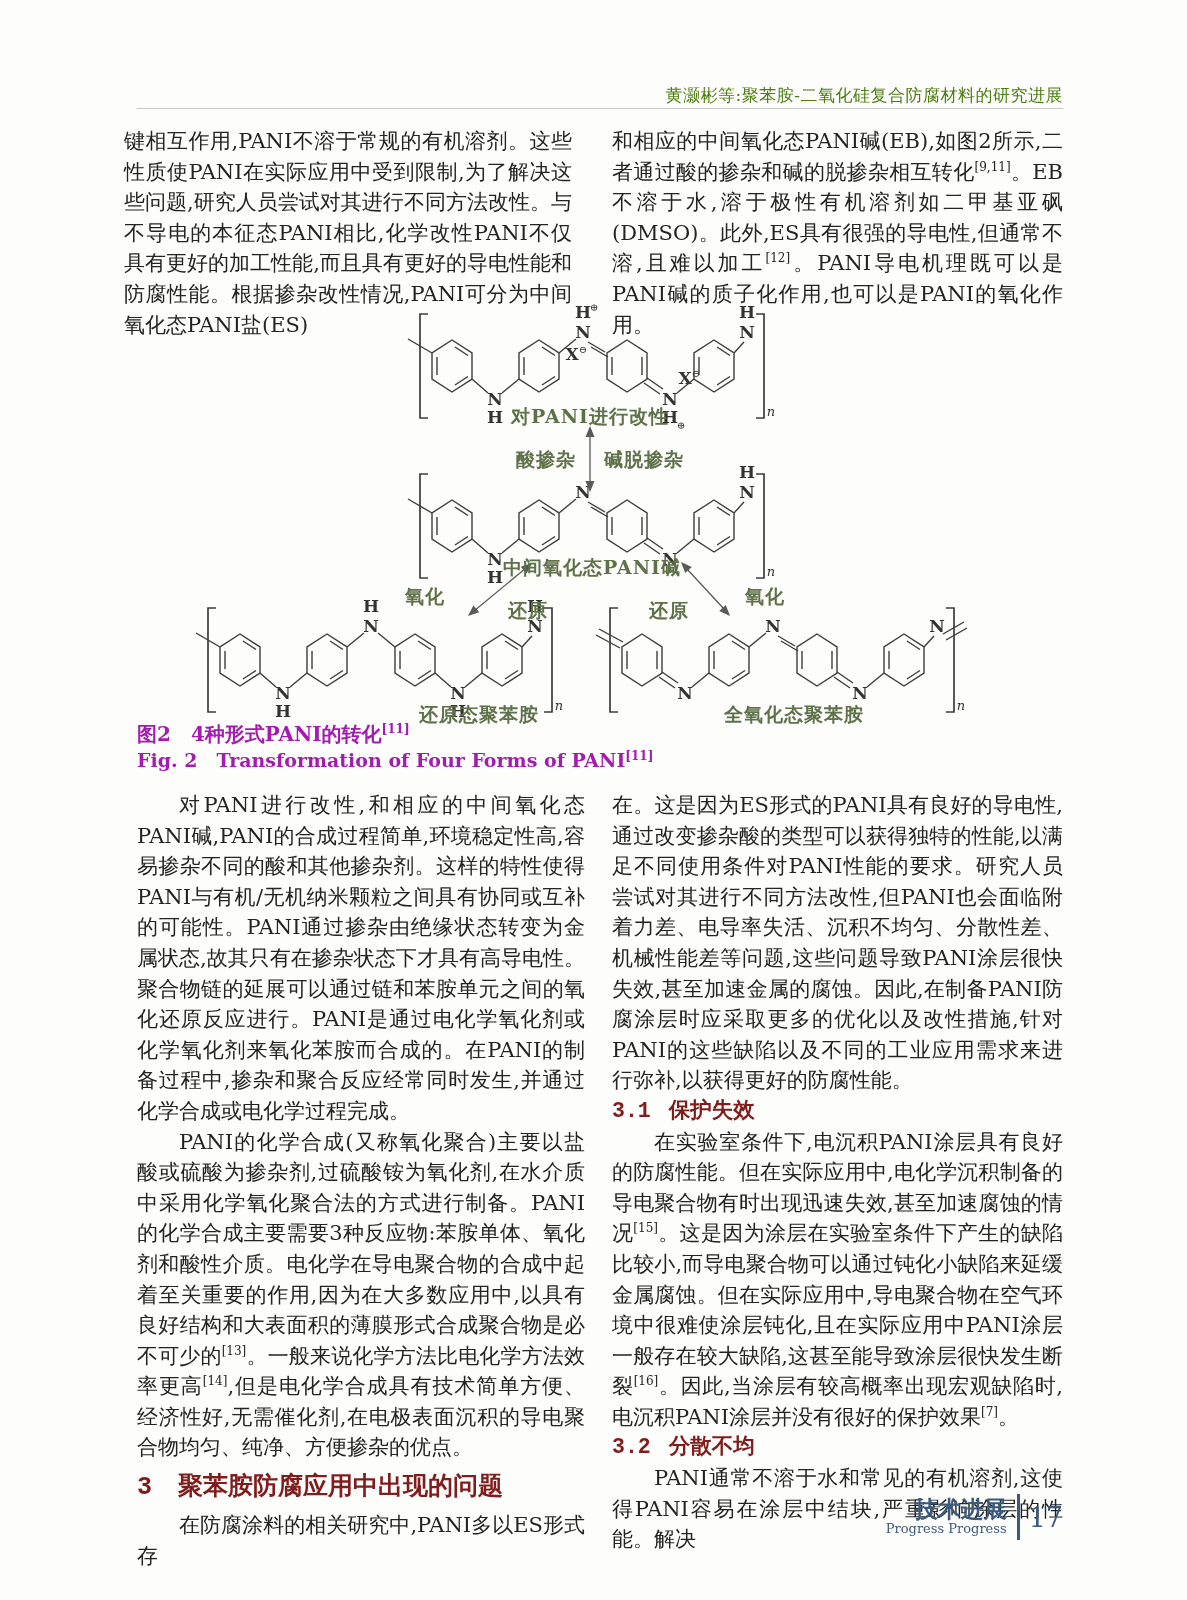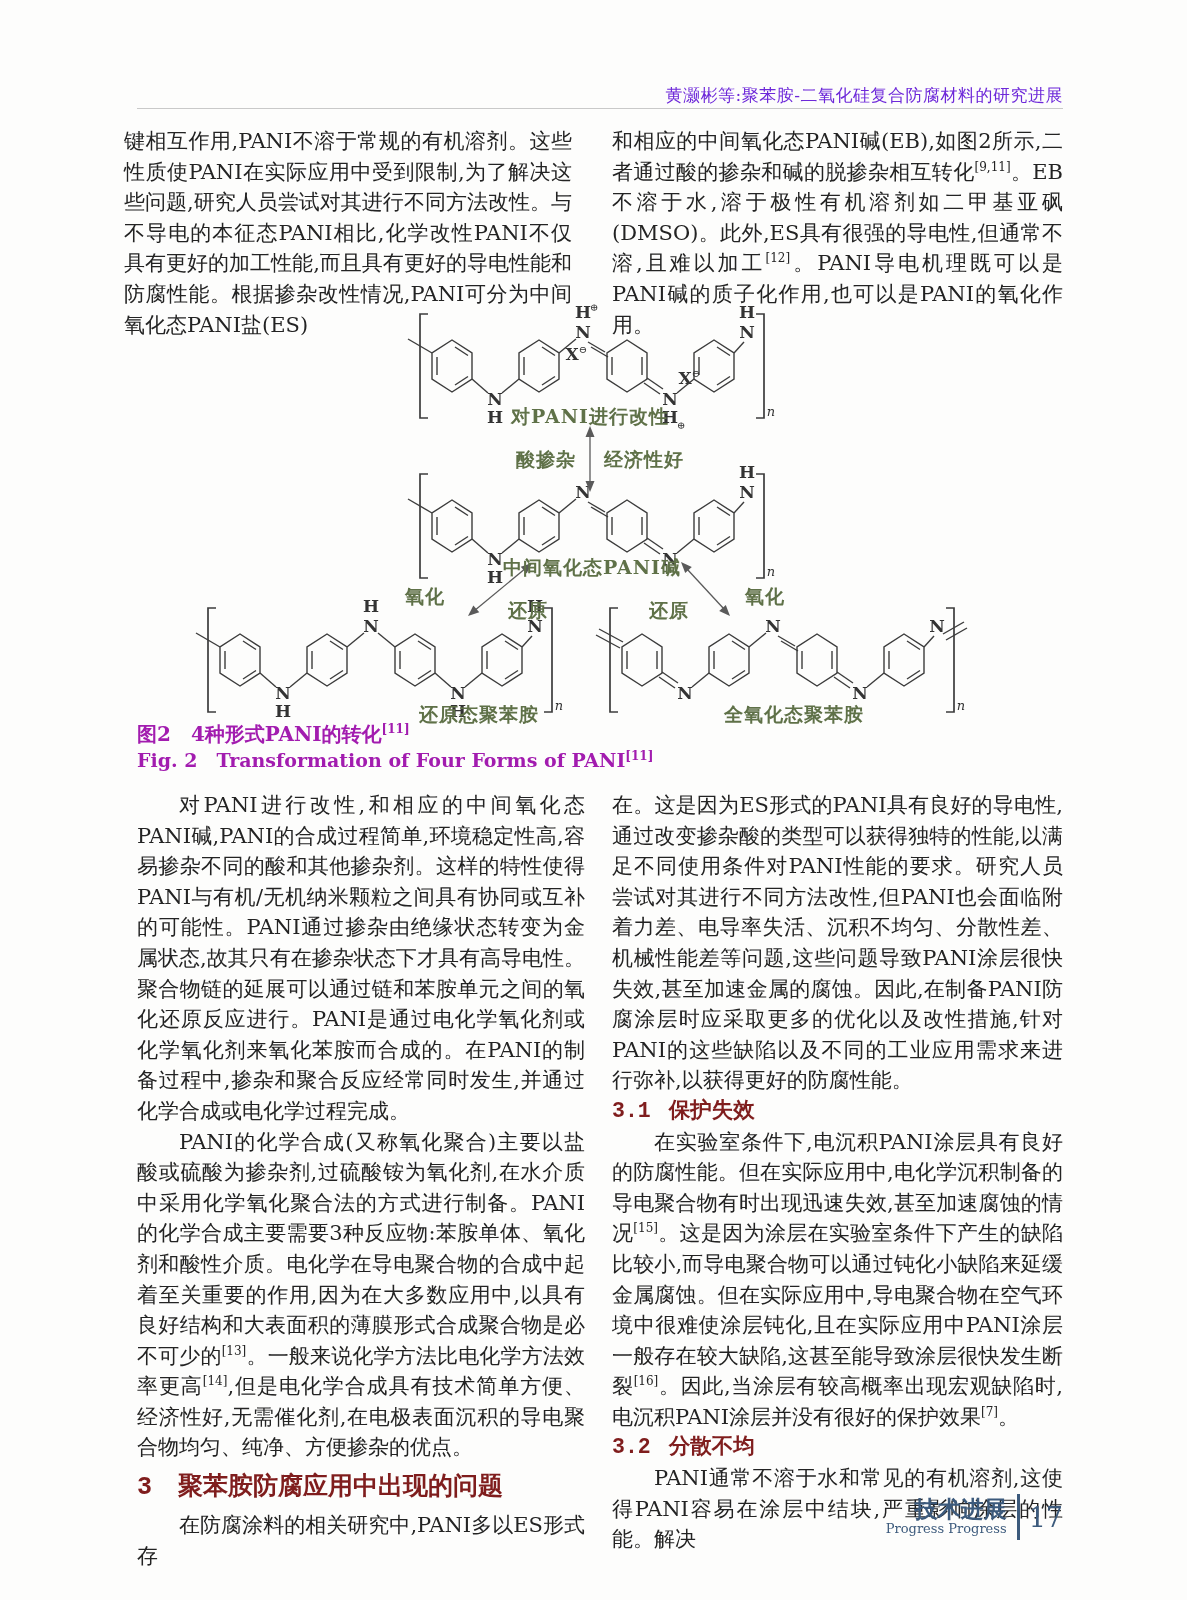--- a/index.html
+++ b/index.html
@@ -1,19 +1,19 @@
 <!DOCTYPE html>
 <html><head>
 <meta charset="utf-8">
 <style>
   html,body{margin:0;padding:0;background:#ffffff;}
   .page{position:relative;width:1187px;height:1600px;background:#fdfdfc;overflow:hidden;
         font-family:"DejaVu Serif","Liberation Serif",serif;color:#232323;}
   .running-head{position:absolute;top:84px;left:137px;width:926px;text-align:right;
-        font-size:17px;color:#6d28d9;letter-spacing:.5px;}
+        font-size:17px;color:#4d7c0f;letter-spacing:.5px;}
   .head-rule{position:absolute;top:108px;left:137px;width:926px;height:1px;background:#c9c9c9;}
   .col{position:absolute;width:448px;font-size:21px;line-height:30.6px;text-align:justify;}
   .colA{left:124px;top:126px;}
   .colB{left:612px;top:126px;width:451px;}
   .colC{left:137px;top:790px;}
   .colD{left:612px;top:790px;width:451px;}
   p{margin:0;}
   .indent{text-indent:2em;}
   sup{font-size:12px;line-height:0;vertical-align:super;}
   .sec-h{color:#7f1d1d;font-family:Liberation Mono, monospace;font-weight:bold;}
@@ -214,21 +214,21 @@
             <polygon class="ah" points="0,0 -11,-4.5 -11,4.5"></polygon>
           </g>
         <g transform="translate(602,308) rotate(47)">
             <polygon class="ah" points="0,0 -11,-4.5 -11,4.5"></polygon>
           </g>
       </g>
     </svg>
 
     <div class="fig-label" style="left:462px;top:96px;">对PANI进行改性</div>
     <div class="fig-label" style="left:418px;top:139px;">酸掺杂</div>
-    <div class="fig-label" style="left:516px;top:139px;">经济性好</div>
+    <div class="fig-label" style="left:516px;top:139px;">碱脱掺杂</div>
     <div class="fig-label" style="left:464px;top:247px;">中间氧化态PANI碱</div>
     <div class="fig-label" style="left:297px;top:276px;">氧化</div>
     <div class="fig-label" style="left:400px;top:290px;">还原</div>
     <div class="fig-label" style="left:541px;top:290px;">还原</div>
     <div class="fig-label" style="left:637px;top:276px;">氧化</div>
     <div class="fig-label" style="left:351px;top:394px;">还原态聚苯胺</div>
     <div class="fig-label" style="left:666px;top:394px;">全氧化态聚苯胺</div>
   </div>
 
   <div class="fig-cap fig-cap-zh"><span>图2　4种形式PANI的转化</span><sup>[11]</sup></div>

